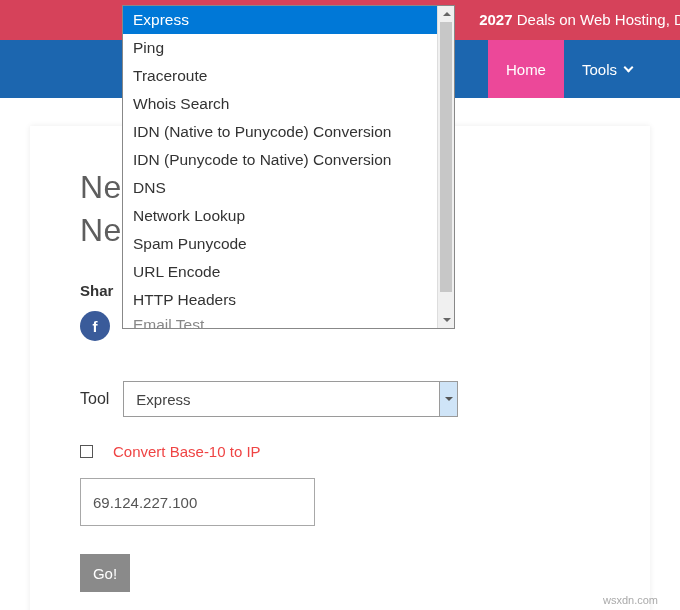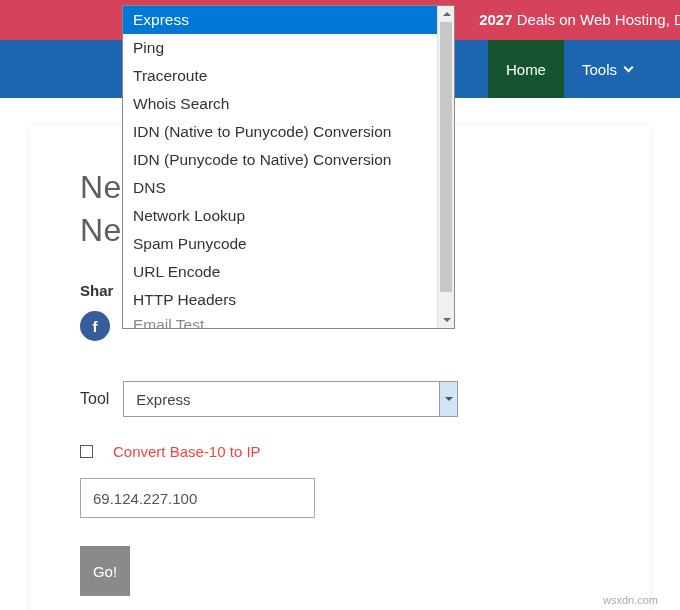--- a/index.html
+++ b/index.html
@@ -31,21 +31,21 @@
       padding-right: 30px;
     }
     .nav-item {
       color: #fff;
       font-size: 15px;
       display: flex;
       align-items: center;
       padding: 0 18px;
       cursor: pointer;
     }
-    .nav-item.active { background: #14532d; }
+    .nav-item.active { background: #ec4899; }
     .chevron {
       display: inline-block;
       width: 7px; height: 7px;
       border-right: 2px solid #fff;
       border-bottom: 2px solid #fff;
       transform: rotate(45deg);
       margin-left: 8px;
       margin-top: -3px;
     }
     .page {
@@ -146,34 +146,34 @@
     }
     .checkbox {
       width: 13px; height: 13px;
       border: 1px solid #555;
       cursor: pointer;
     }
     .text-input {
       margin-top: 18px;
       border: 1px solid #a8a8a8;
       width: 235px;
-      height: 40px;
+      height: 48px;
       padding: 0 12px;
       color: #555;
       font-size: 15px;
       display: flex;
       align-items: center;
     }
     .go-btn {
       margin-top: 28px;
       background: #8a8a8a;
       color: #fff;
       border: none;
       width: 50px;
-      height: 50px;
+      height: 38px;
       font-size: 15px;
       cursor: pointer;
     }
     
     .dropdown {
       position: absolute;
       top: 5px;
       left: 122px;
       width: 333px;
       background: #fff;

